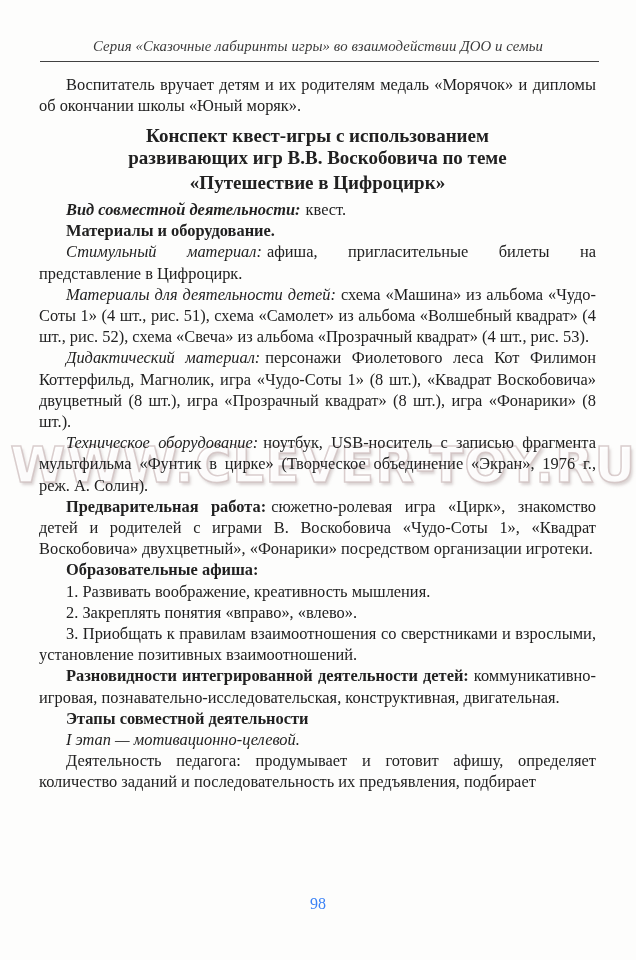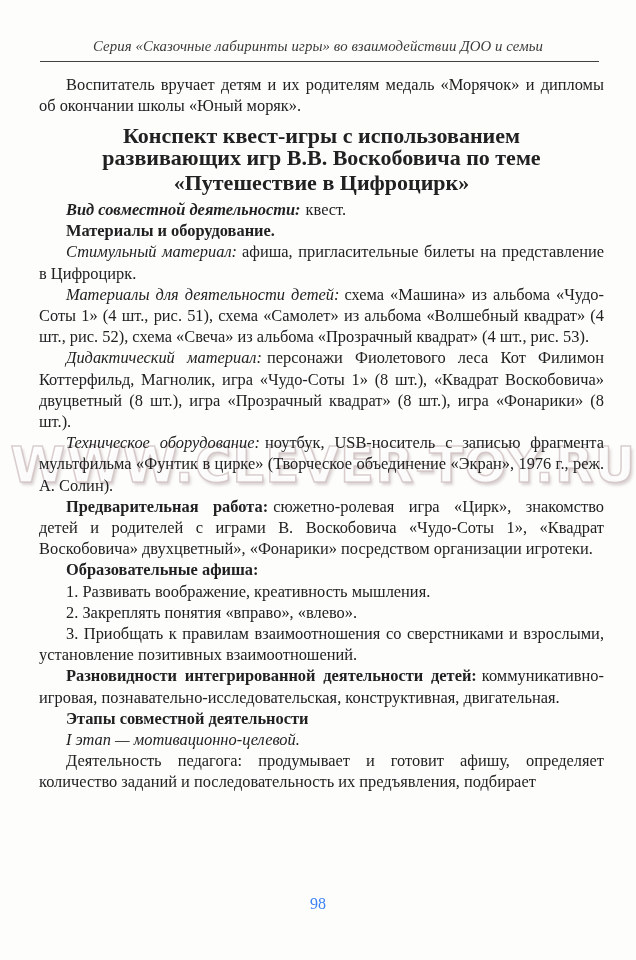--- a/index.html
+++ b/index.html
@@ -23,34 +23,34 @@
   }
   .head-rule {
     margin: 6px 37px 0 40px;
     border: none;
     border-top: 1.6px solid #414141;
     height: 0;
   }
   .content {
     position: relative;
     z-index: 1;
-    padding: 12px 32px 0 39px;
+    padding: 12px 40px 0 39px;
     font-size: 16.4px;
     line-height: 21.2px;
     text-align: justify;
   }
   p.para {
     margin: 0;
     text-indent: 27px;
   }
   .title-block {
     margin: 9px 0 5px 0;
     text-align: center;
     font-weight: bold;
-    font-size: 22px;
+    font-size: 19px;
     line-height: 21.5px;
   }
   .title-line3 {
     margin-top: 4px;
   }
   .lead { }
   .lead.b  { font-weight: bold; }
   .lead.i  { font-style: italic; }
   .lead.bi { font-weight: bold; font-style: italic; }
   .lead:not(:empty) { margin-right: 5px; }

